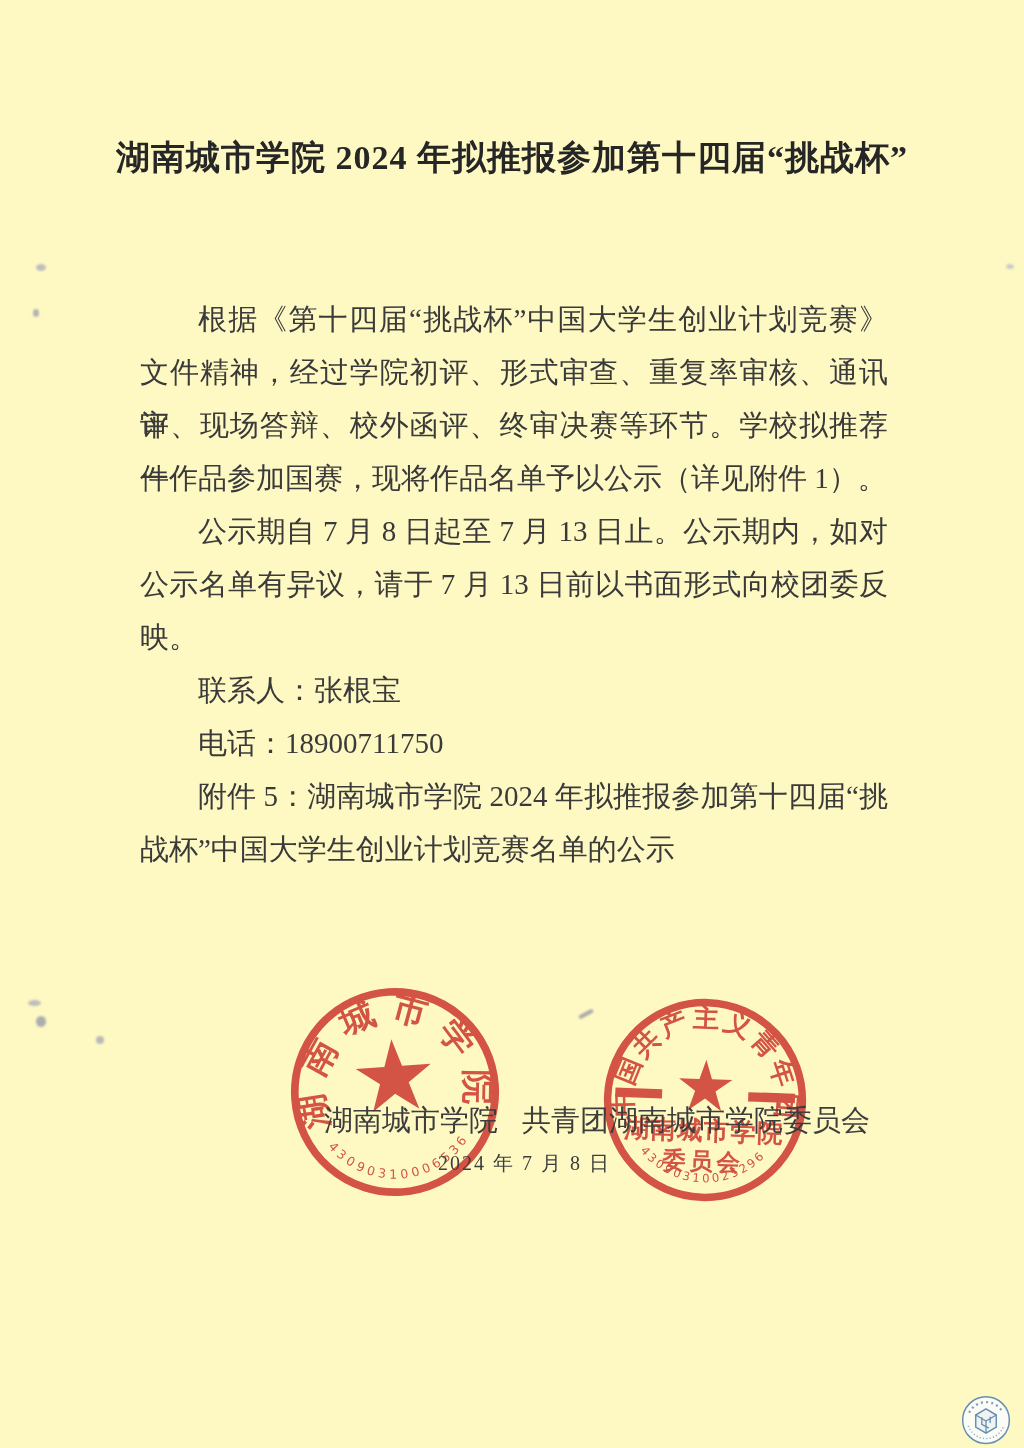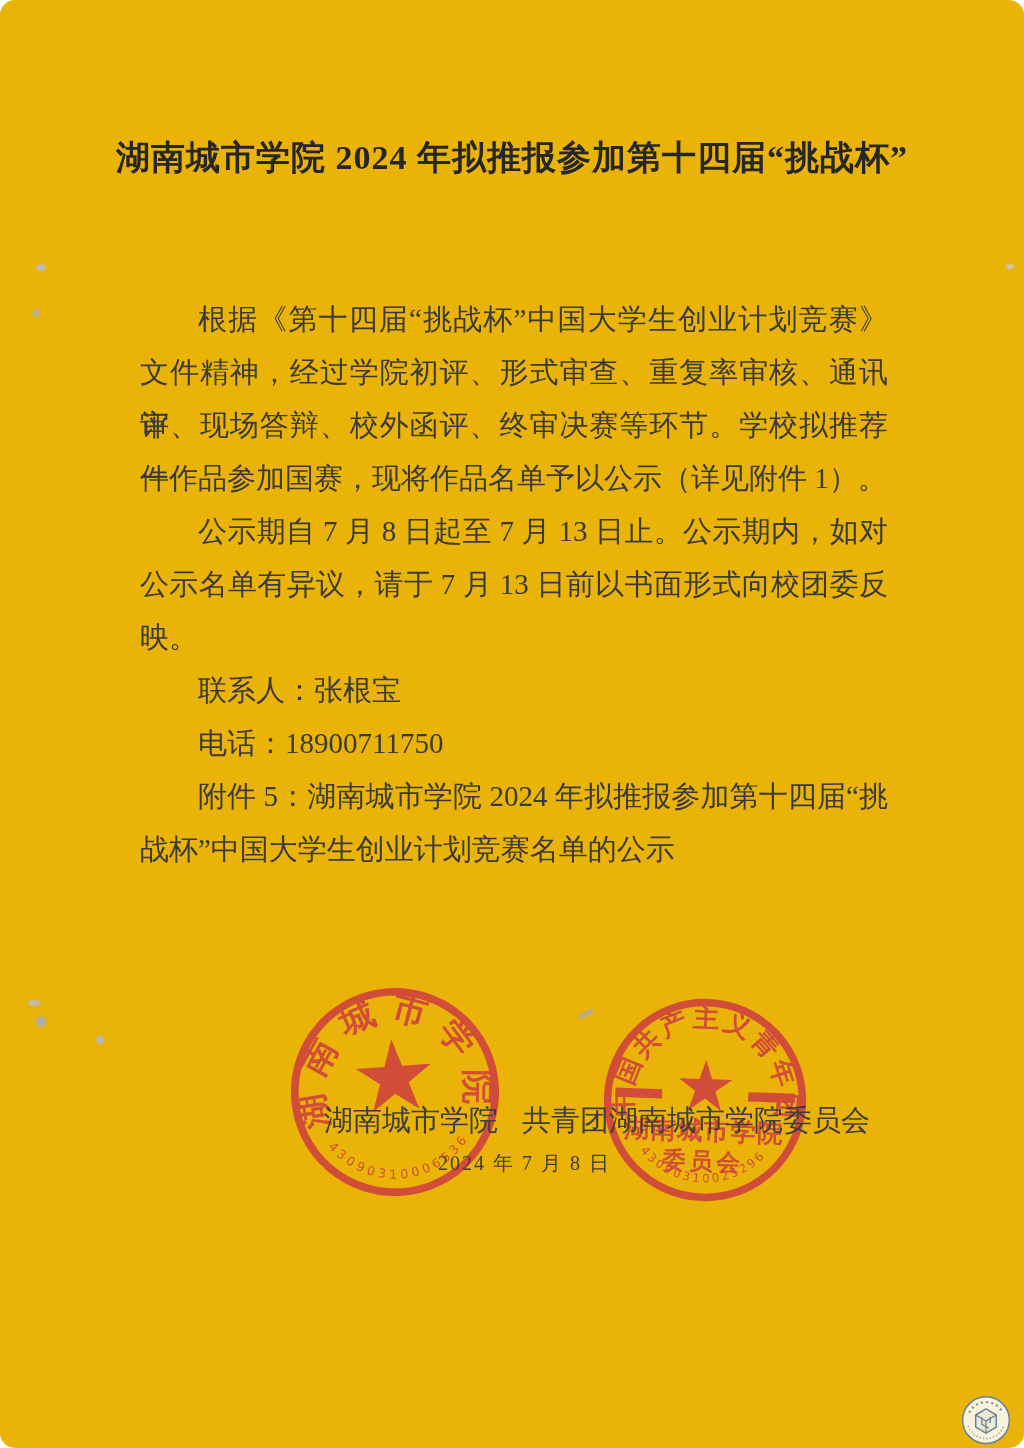--- a/index.html
+++ b/index.html
@@ -1,22 +1,21 @@
 <!DOCTYPE html>
 <html><head>
 <meta charset="utf-8">
 <style>
   html,body{margin:0;padding:0;background:#ffffff;}
   .page{
     position:relative;
     width:1024px;height:1448px;
-    background:#eab308;
+    background:#fef9c3;
     overflow:hidden;
     font-family:"Liberation Serif","DejaVu Serif",serif;
-    border-radius:15px;
   }
   
   .title{
     position:absolute;top:128px;left:0;width:1024px;
     text-align:center;font-weight:700;color:#262626;
     font-size:34px;line-height:60px;letter-spacing:1px;
   }
   
   .body-text{
     position:absolute;top:293px;left:140px;width:748px;

